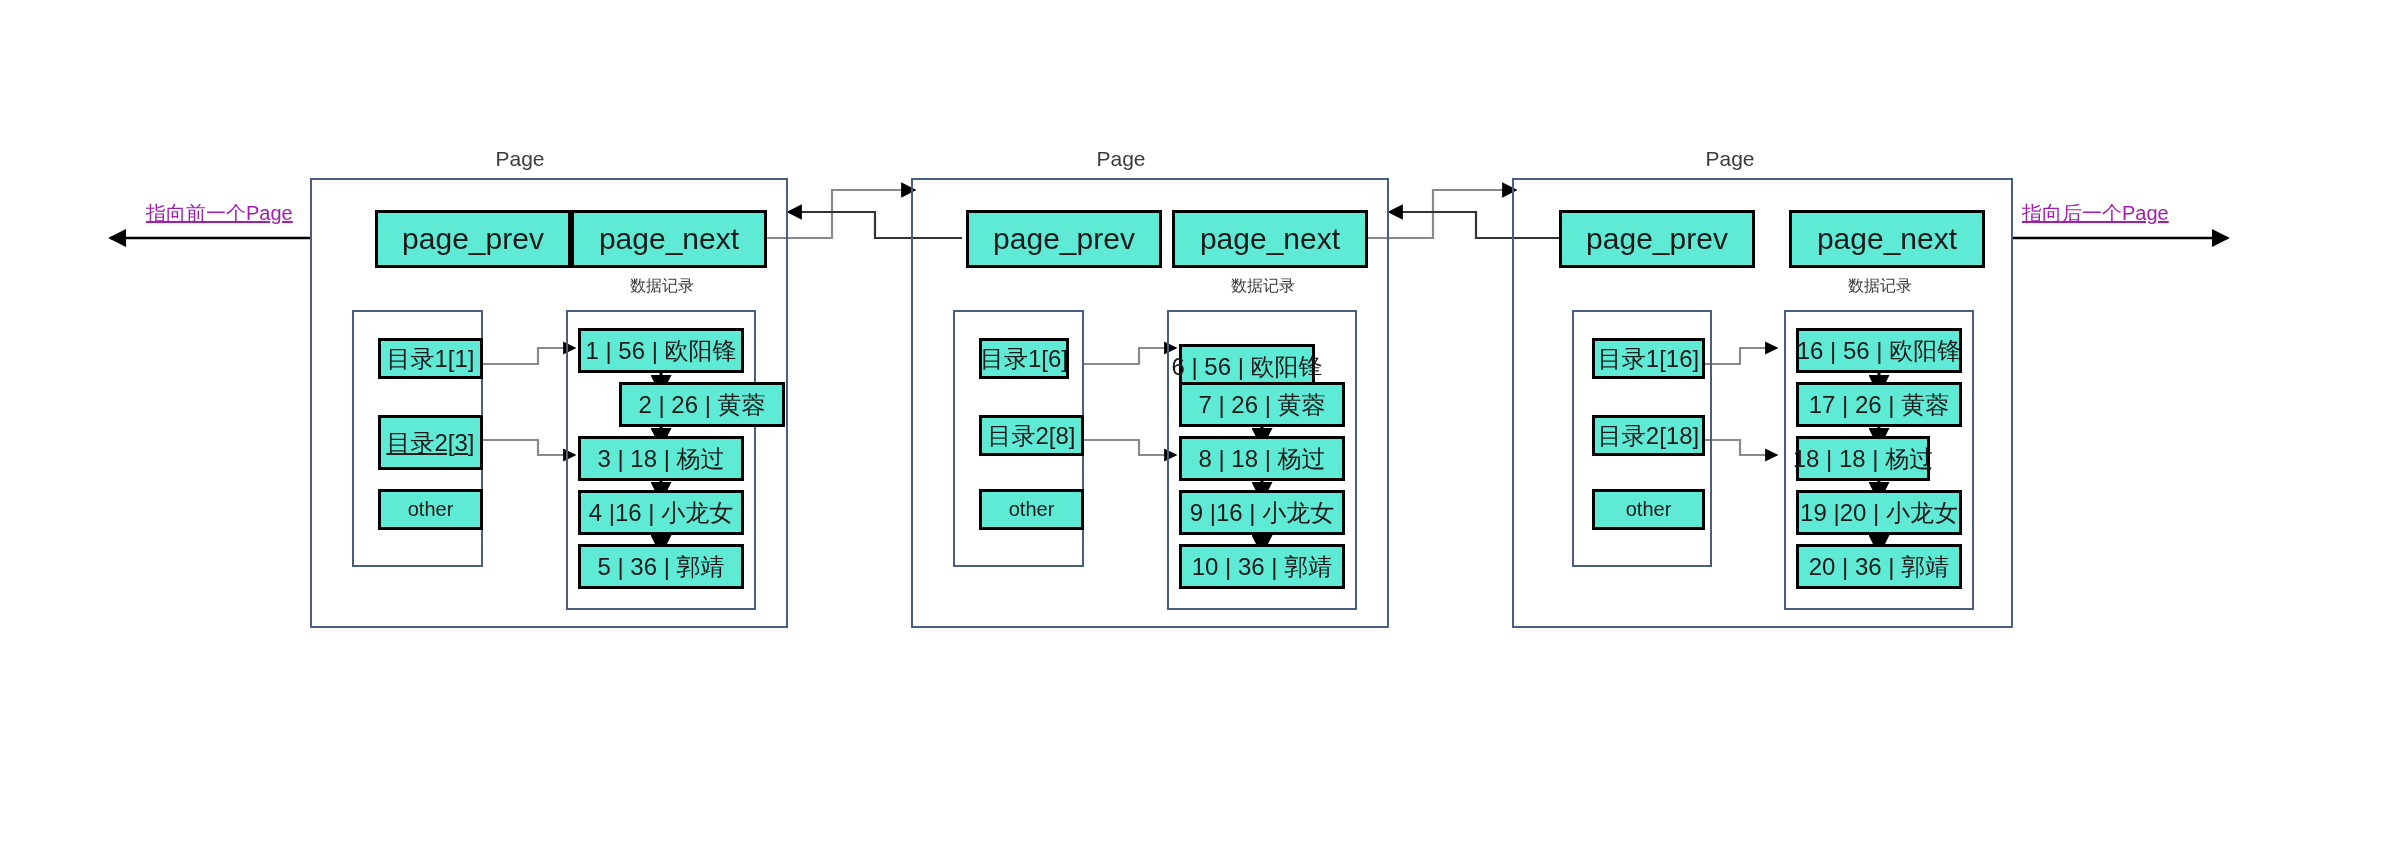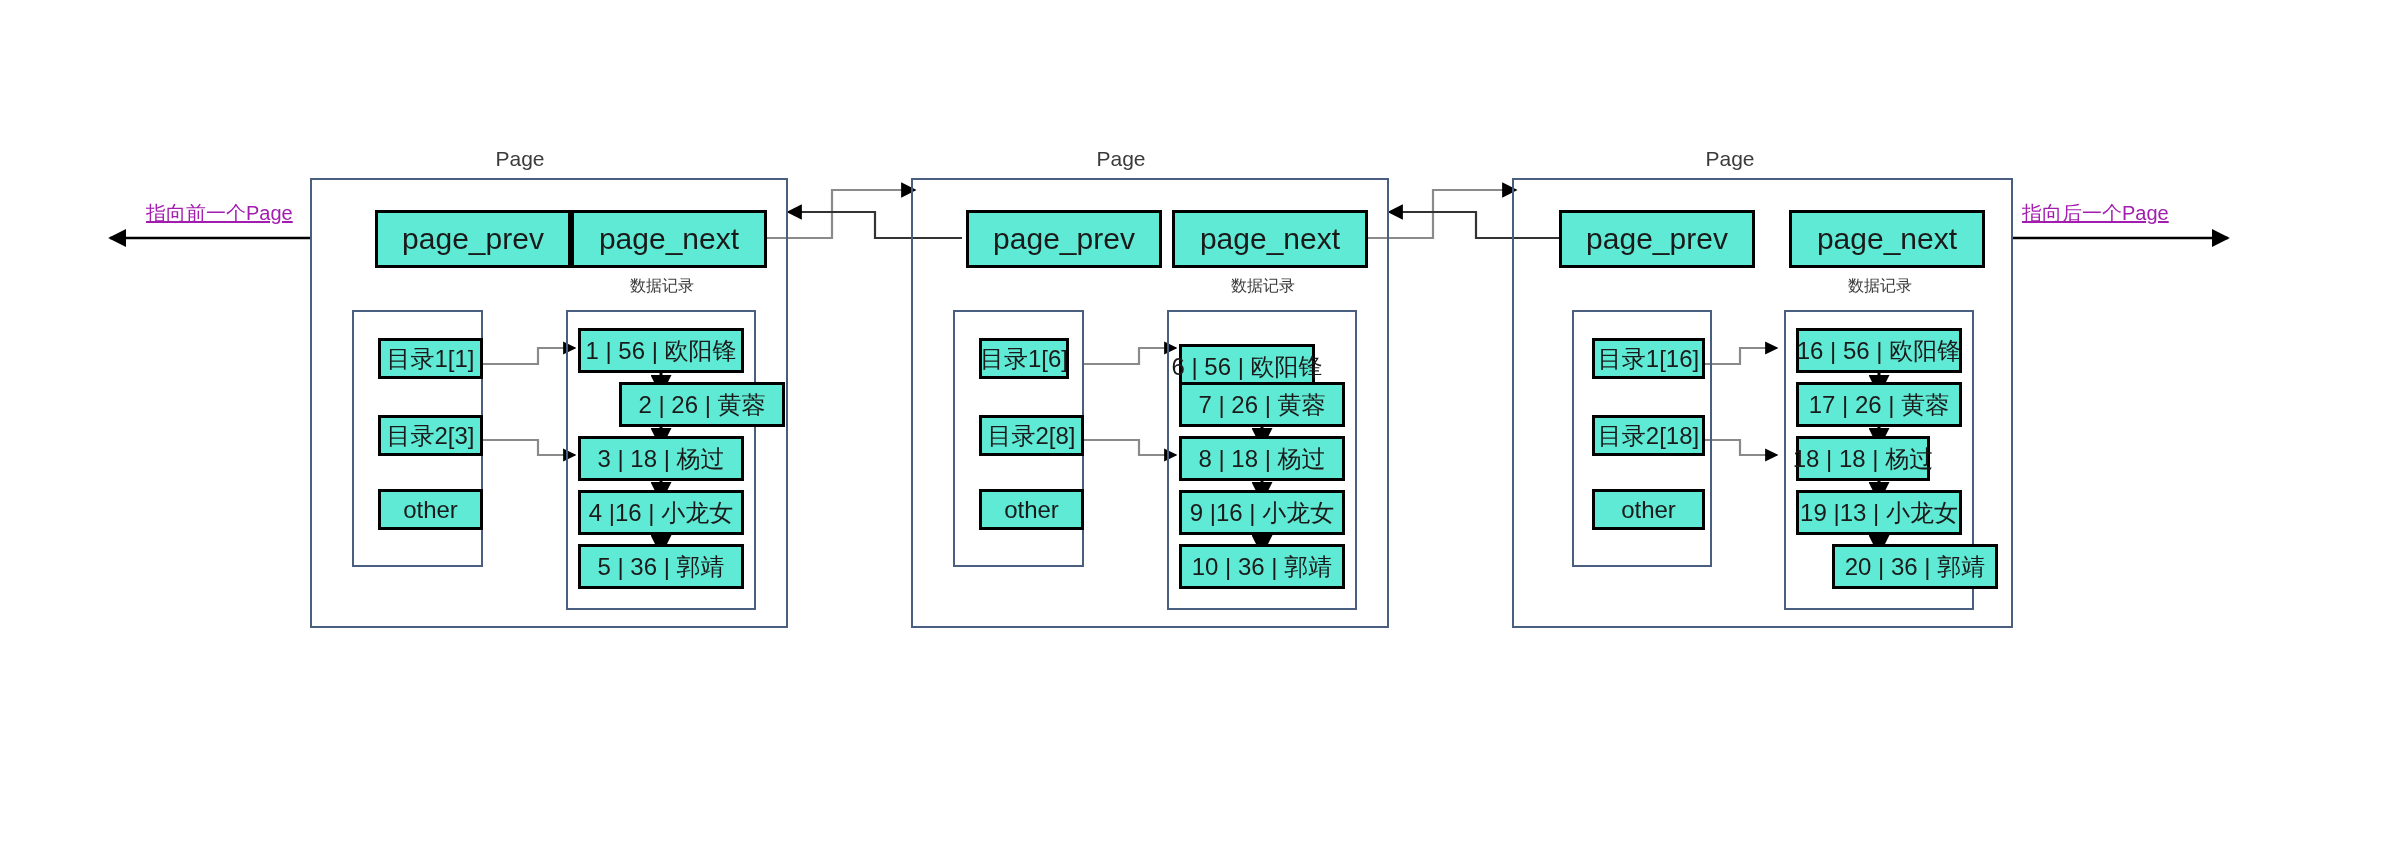--- a/index.html
+++ b/index.html
@@ -57,21 +57,21 @@
     white-space: nowrap;
   }
   .ptr-node {
     font-size: 30px;
   }
   .dir-node {
     font-size: 24px;
     border-width: 3px;
   }
   .other-node {
-    font-size: 24px;
+    font-size: 20px;
     border-width: 3px;
   }
   .rec-node {
     font-size: 24px;
     border-width: 3px;
   }
 
   
   .sub-box {
     position: absolute;
@@ -165,21 +165,21 @@
   <div class="page-title" style="left:450px; top:148px; width:140px;">Page</div>
   <div class="page-box" style="left:310px; top:178px; width:478px; height:450px;"></div>
 
   <div class="node ptr-node" style="left:375px; top:210px; width:196px; height:58px;">page_prev</div>
   <div class="node ptr-node" style="left:571px; top:210px; width:196px; height:58px;">page_next</div>
 
   <div class="sub-title" style="left:577px; top:278px; width:170px;">数据记录</div>
 
   <div class="sub-box" style="left:352px; top:310px; width:131px; height:257px;"></div>
   <div class="node dir-node" style="left:378px; top:338px; width:105px; height:41px;">目录1[1]</div>
-  <div class="node dir-node" style="left:378px; top:415px; width:105px; height:41px;">目录2[3]</div>
+  <div class="node dir-node" style="left:378px; top:415px; width:105px; height:55px;text-decoration:underline;">目录2[3]</div>
   <div class="node other-node" style="left:378px; top:489px; width:105px; height:41px;">other</div>
 
   <div class="sub-box" style="left:566px; top:310px; width:190px; height:300px;"></div>
   <div class="node rec-node" style="left:578px; top:328px; width:166px; height:45px;">1 | 56 | 欧阳锋</div>
   <div class="node rec-node" style="left:578px; top:382px; width:166px; height:45px;margin-left:41px;">2 | 26 | 黄蓉</div>
   <div class="node rec-node" style="left:578px; top:436px; width:166px; height:45px;">3 | 18 | 杨过</div>
   <div class="node rec-node" style="left:578px; top:490px; width:166px; height:45px;">4 |16 | 小龙女</div>
   <div class="node rec-node" style="left:578px; top:544px; width:166px; height:45px;">5 | 36 | 郭靖</div>
 
   <div class="page-title" style="left:1051px; top:148px; width:140px;">Page</div>
@@ -212,16 +212,16 @@
 
   <div class="sub-box" style="left:1572px; top:310px; width:140px; height:257px;"></div>
   <div class="node dir-node" style="left:1592px; top:338px; width:113px; height:41px;">目录1[16]</div>
   <div class="node dir-node" style="left:1592px; top:415px; width:113px; height:41px;">目录2[18]</div>
   <div class="node other-node" style="left:1592px; top:489px; width:113px; height:41px;">other</div>
 
   <div class="sub-box" style="left:1784px; top:310px; width:190px; height:300px;"></div>
   <div class="node rec-node" style="left:1796px; top:328px; width:166px; height:45px;">16 | 56 | 欧阳锋</div>
   <div class="node rec-node" style="left:1796px; top:382px; width:166px; height:45px;">17 | 26 | 黄蓉</div>
   <div class="node rec-node" style="left:1796px; top:436px; width:134px; height:45px;">18 | 18 | 杨过</div>
-  <div class="node rec-node" style="left:1796px; top:490px; width:166px; height:45px;">19 |13 | 小龙女</div>
-  <div class="node rec-node" style="left:1796px; top:544px; width:166px; height:45px;margin-left:36px;">20 | 36 | 郭靖</div>
+  <div class="node rec-node" style="left:1796px; top:490px; width:166px; height:45px;">19 |20 | 小龙女</div>
+  <div class="node rec-node" style="left:1796px; top:544px; width:166px; height:45px;">20 | 36 | 郭靖</div>
 
 </div>
 
 </body></html>

